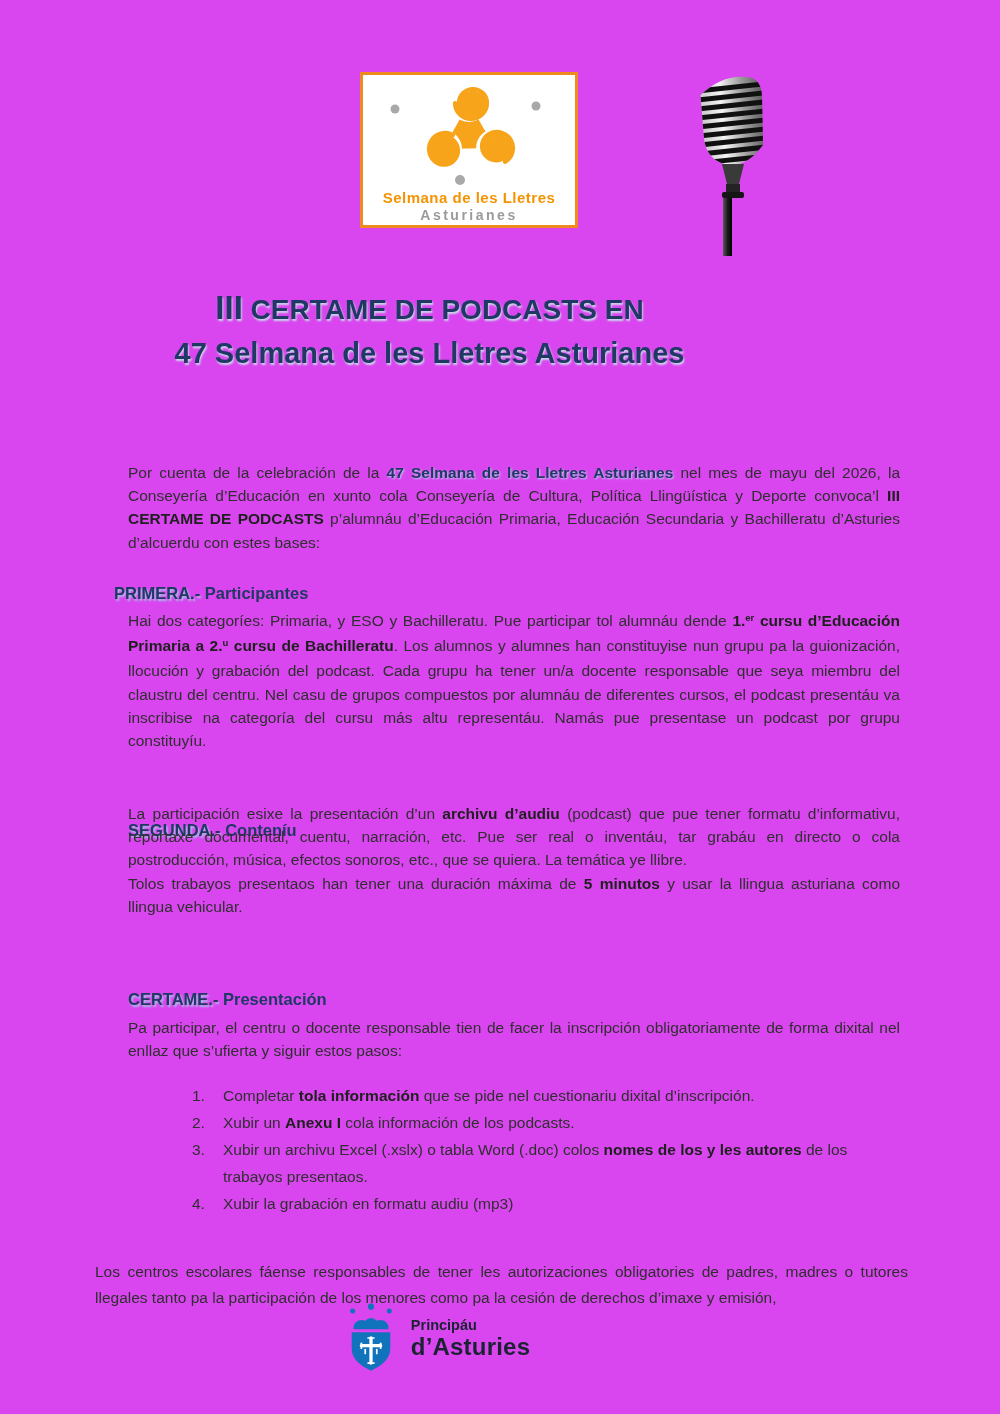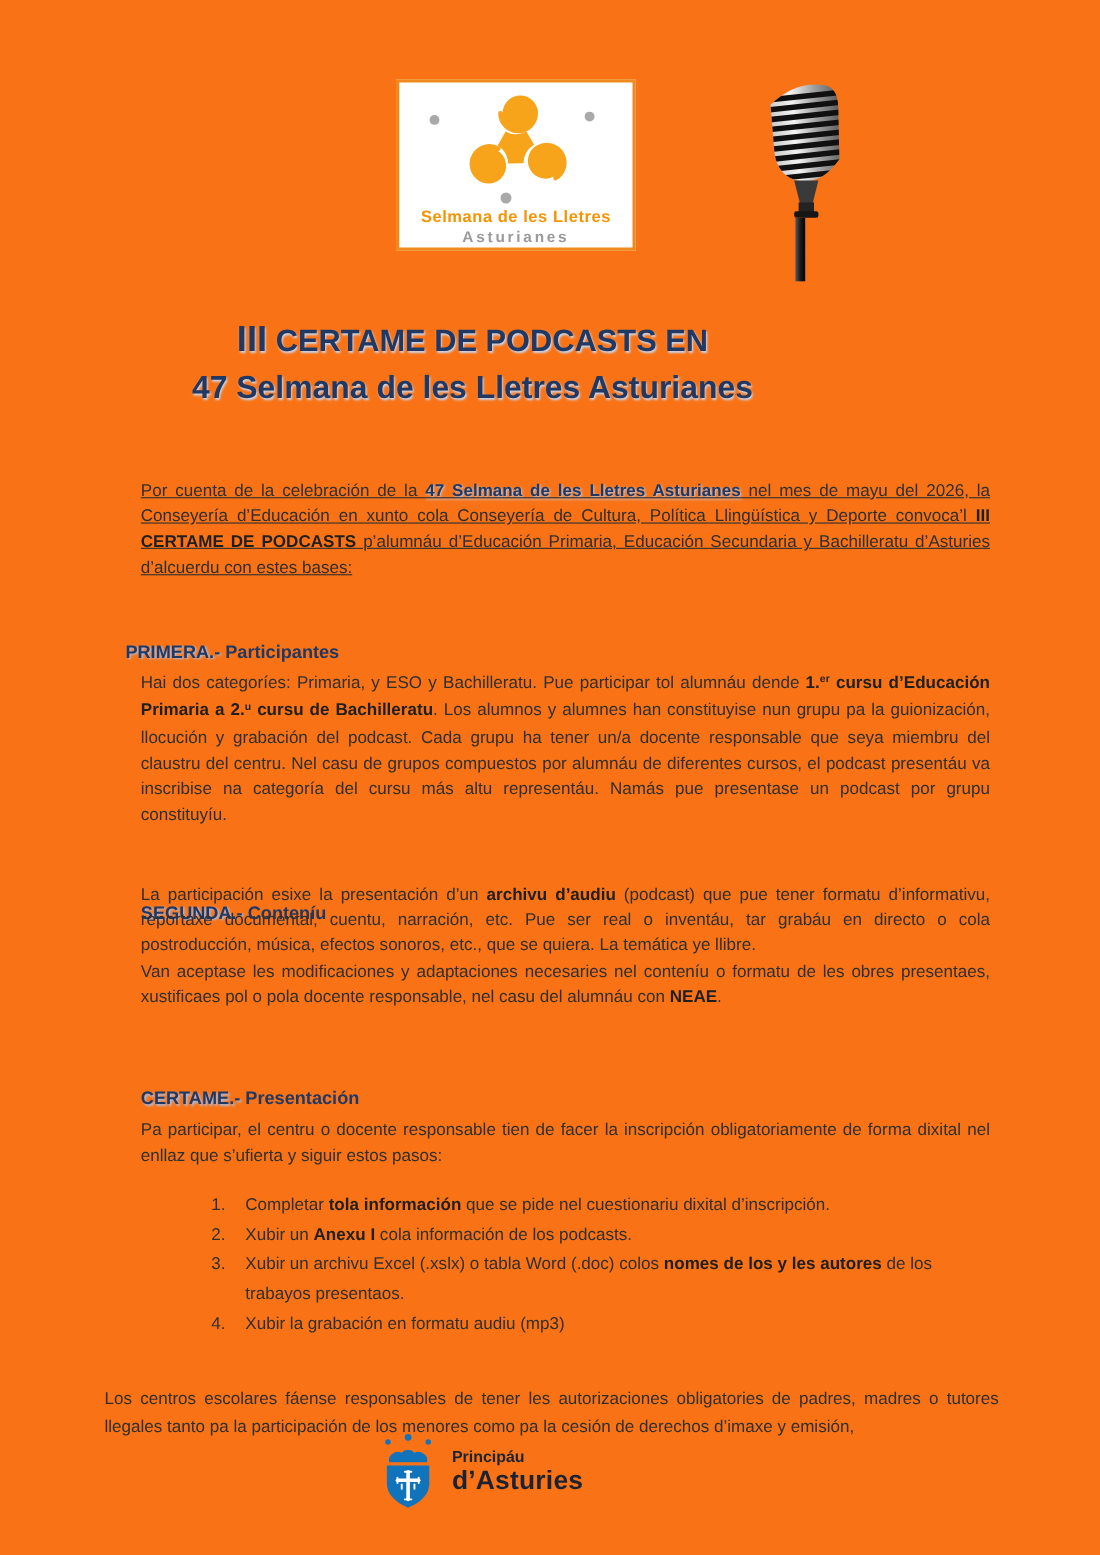--- a/index.html
+++ b/index.html
@@ -1,36 +1,36 @@
 <!DOCTYPE html>
 <html><head>
 <meta charset="utf-8">
 <style>
   html,body{margin:0;padding:0;background:#ffffff;}
-  .page{position:relative;width:1000px;height:1414px;background:#f97316;
+  .page{position:relative;width:1000px;height:1414px;background:#d946ef;
         font-family:"Liberation Sans",sans-serif;color:#2f2f2f;overflow:hidden;}
   .abs{position:absolute;}
 
   
   .logo-box{left:360px;top:72px;width:212px;height:150px;border:3px solid #ef8a1f;
             display:flex;flex-direction:column;align-items:center;background:#fff;}
   .logo-line1{font-size:15px;font-weight:bold;color:#f59300;letter-spacing:.5px;line-height:18px;margin-top:2px;}
   .logo-line2{font-size:14px;font-weight:bold;color:#9a9a9a;letter-spacing:2.5px;line-height:17px;}
   .mic{left:692px;top:72px;}
 
   
   .title{left:0;top:286px;width:859px;text-align:center;color:#1f3864;font-weight:bold;
          text-shadow:1px 2px 2px #ccd6ea;}
   .t1{font-size:28px;line-height:43px;}
   .t1num{font-size:33px;}
   .t3{font-size:29px;line-height:45px;}
 
   
   .body-text{font-size:15.5px;line-height:23.2px;text-align:justify;margin:0;}
-  .intro{left:128px;top:435px;width:772px;text-decoration:underline;}
+  .intro{left:128px;top:461px;width:772px;}
   .r-n{font-weight:normal;}
   .r-b{font-weight:bold;color:#1f1f1f;}
   .r-bb{font-weight:bold;color:#1f3864;text-shadow:1px 1px 2px #b9cdf0;}
   .r-bs{font-weight:bold;color:#1f1f1f;font-size:9.5px;position:relative;top:-5px;}
 
   .h{font-size:16.5px;font-weight:bold;color:#1f3864;line-height:20px;}
   .h-key{text-shadow:1.5px 1.5px 2px #a9bfe8;}
   .h-primera{left:114px;top:583px;}
   .b-primera{left:128px;top:609px;width:772px;}
   .h-segunda{left:128px;top:776px;margin-top:44px;}
@@ -131,21 +131,21 @@
   </div>
   <div class="abs b-primera">
     <p class="body-text"><span class="r-n">Hai dos categoríes: Primaria, y ESO y Bachilleratu. Pue participar tol alumnáu dende </span><span class="r-b">1.</span><span class="r-bs">er</span><span class="r-b"> cursu d’Educación Primaria a 2.</span><span class="r-bs">u</span><span class="r-b"> cursu de Bachilleratu</span><span class="r-n">. Los alumnos y alumnes han constituyise nun grupu pa la guionización, llocución y grabación del podcast. Cada grupu ha tener un/a docente responsable que seya miembru del claustru del centru. Nel casu de grupos compuestos por alumnáu de diferentes cursos, el podcast presentáu va inscribise na categoría del cursu más altu representáu. Namás pue presentase un podcast por grupu constituyíu.</span></p>
   </div>
 
   <div class="abs h h-segunda">
     <span class="h-key">SEGUNDA.-</span><span> Conteníu</span>
   </div>
   <div class="abs b-segunda">
     <p class="body-text"><span class="r-n">La participación esixe la presentación d’un </span><span class="r-b">archivu d’audiu</span><span class="r-n"> (podcast) que pue tener formatu d’informativu, reportaxe documental, cuentu, narración, etc. Pue ser real o inventáu, tar grabáu en directo o cola postroducción, música, efectos sonoros, etc., que se quiera. La temática ye llibre.</span></p>
-    <p class="body-text"><span class="r-n">Van aceptase les modificaciones y adaptaciones necesaries nel conteníu o formatu de les obres presentaes, xustificaes pol o pola docente responsable, nel casu del alumnáu con </span><span class="r-b">NEAE</span><span class="r-n">.</span></p>
+    <p class="body-text"><span class="r-n">Tolos trabayos presentaos han tener una duración máxima de </span><span class="r-b">5 minutos</span><span class="r-n"> y usar la llingua asturiana como llingua vehicular.</span></p>
   </div>
 
   <div class="abs h h-tercera">
     <span class="h-key">CERTAME.-</span><span> Presentación</span>
   </div>
   <div class="abs b-tercera">
     <p class="body-text"><span class="r-n">Pa participar, el centru o docente responsable tien de facer la inscripción obligatoriamente de forma dixital nel enllaz que s’ufierta y siguir estos pasos:</span></p>
   </div>
 
   <div class="abs steps">

